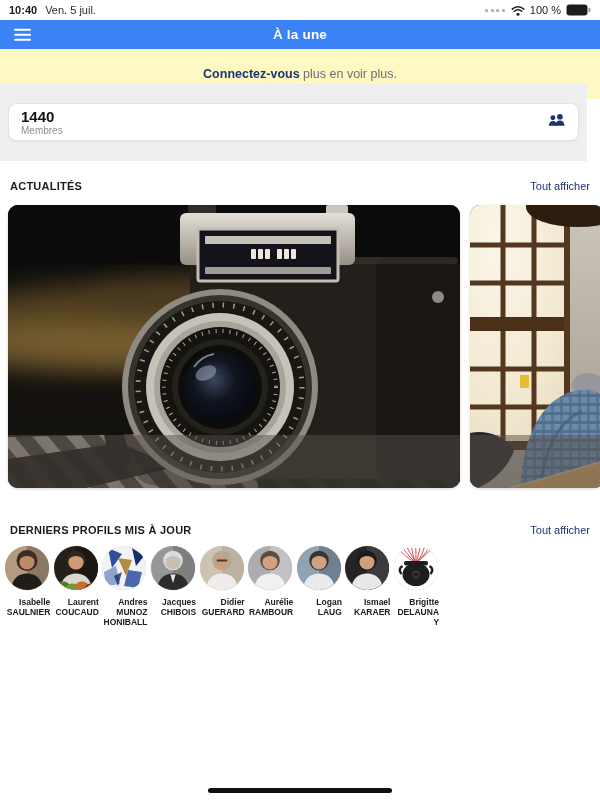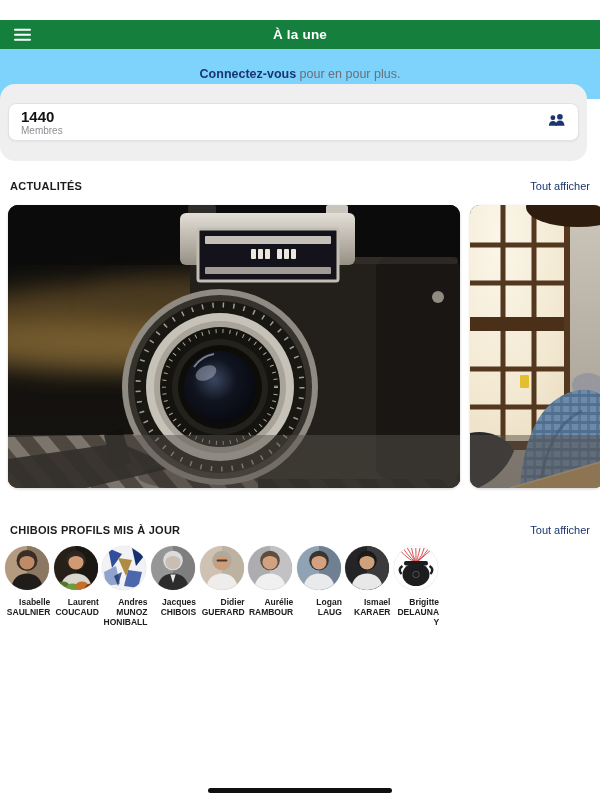--- a/index.html
+++ b/index.html
@@ -10,35 +10,35 @@
   .statusbar{position:absolute;top:0;left:0;right:0;height:20px;display:flex;
              justify-content:space-between;align-items:center;padding:0 9px;box-sizing:border-box;}
   .sb-left{display:flex;gap:8px;font-size:11px;color:#1c1c1e;align-items:center;}
   .sb-time{font-weight:700;}
   .sb-date{font-weight:400;color:#2c2c2e;}
   .sb-right{display:flex;align-items:center;gap:5px;font-size:11px;color:#1c1c1e;}
   .sb-dots{display:flex;gap:2.5px;align-items:center;margin-right:1px;}
   .sb-dots i{width:3px;height:3px;border-radius:50%;background:#a6a6ab;display:block;}
 
   
-  .appbar{position:absolute;top:20px;left:0;right:0;height:29px;background:#15803d;}
+  .appbar{position:absolute;top:20px;left:0;right:0;height:29px;background:#3b82f6;}
   .hamburger{position:absolute;left:12px;top:50%;transform:translateY(-50%);
              display:flex;flex-direction:column;gap:3px;cursor:pointer;padding:2px;}
   .hamburger span{display:block;width:17px;height:2.2px;background:#fff;border-radius:1px;}
   .appbar-title{position:absolute;left:0;right:0;top:0;bottom:0;display:flex;align-items:center;
                 justify-content:center;color:#fff;font-size:13.5px;font-weight:700;letter-spacing:.2px;}
 
   
   .login-banner{position:absolute;top:49px;left:0;right:0;height:50px;display:flex;
-                align-items:center;justify-content:center;font-size:12.5px;background:#7dd3fc;}
+                align-items:center;justify-content:center;font-size:12.5px;background:#fef9c3;}
   .login-link{color:#1b3570;font-weight:700;cursor:pointer;}
   .login-suffix{color:#6e6e73;white-space:pre;}
 
   
-  .stats-band{position:absolute;top:84px;left:0;right:13px;height:77px;background:#efefef;border-radius:15px;}
+  .stats-band{position:absolute;top:84px;left:0;right:13px;height:77px;background:#efefef;}
   .stats-card{position:absolute;left:8px;right:8px;top:19px;height:38px;background:#fff;
               border:1px solid #e2e2e4;border-radius:8px;box-shadow:0 1px 2px rgba(0,0,0,.05);
               box-sizing:border-box;padding:4px 12px;cursor:pointer;}
   .stats-value{font-size:15px;font-weight:700;color:#121214;line-height:17px;}
   .stats-label{font-size:10px;color:#8e8e93;line-height:11px;}
   .stats-icon{position:absolute;right:13px;top:9px;width:17px;height:14px;}
 
   
   .section-head{position:absolute;left:10px;right:10px;display:flex;justify-content:space-between;
                 align-items:baseline;}
@@ -66,33 +66,57 @@
 
   
   .home-indicator{position:absolute;bottom:7px;left:50%;transform:translateX(-50%);
                   width:184px;height:5px;border-radius:3px;background:#101010;cursor:grab;}
 </style>
 </head>
 <body>
 
 <div class="screen">
 
+  <div class="statusbar">
+    <div class="sb-left">
+      <span class="sb-time">10:40</span>
+      <span class="sb-date">Ven. 5 juil.</span>
+    </div>
+    <div class="sb-right">
+      <span class="sb-dots">
+          <i></i>
+          <i></i>
+          <i></i>
+          <i></i>
+        </span>
+      <svg width="14" height="11" viewBox="0 0 14 11">
+        <path d="M1.2 4.1 a8.4 8.4 0 0 1 11.6 0" stroke="#1c1c1e" stroke-width="1.5" fill="none" stroke-linecap="round"></path>
+        <path d="M3.3 6.3 a5.3 5.3 0 0 1 7.4 0" stroke="#1c1c1e" stroke-width="1.5" fill="none" stroke-linecap="round"></path>
+        <circle cx="7" cy="9.2" r="1.5" fill="#1c1c1e"></circle>
+      </svg>
+      <span>100 %</span>
+      <svg width="25" height="12" viewBox="0 0 25 12">
+        <rect x="0.5" y="0.5" width="21" height="11" rx="3" fill="#1c1c1e"></rect>
+        <rect x="22.5" y="3.8" width="2" height="4.4" rx="1" fill="#1c1c1e" opacity="0.45"></rect>
+      </svg>
+    </div>
+  </div>
 
   <div class="appbar">
     <div class="hamburger">
         <span></span>
         <span></span>
         <span></span>
       </div>
     <div class="appbar-title">À la une</div>
   </div>
 
   <div class="login-banner">
     <span class="login-link">Connectez-vous</span>
-      <span class="login-suffix"> pour en pour plus.</span>
+      <span class="login-suffix"> plus en voir plus.</span>
   </div>
 
   <div class="stats-band">
     <div class="stats-card">
       <div class="stats-value">1440</div>
       <div class="stats-label">Membres</div>
       <svg class="stats-icon" viewBox="0 0 18 14" fill="#1b3570">
         <circle cx="5.2" cy="4.6" r="2.6"></circle>
         <path d="M0.8 13 q0.5 -5 4.4 -5 q4 0 4.4 5 Z"></path>
         <circle cx="12.6" cy="3.6" r="3"></circle>
@@ -220,21 +244,21 @@
         <path d="M50,283 C54,228 72,198 98,188 C116,181 129,186 134,193 L134,283 Z" fill="url(#plaid)"></path>
         <path d="M70,283 C75,242 90,216 112,206" stroke="#3f5a76" stroke-width="3" fill="none" opacity="0.6"></path>
         <path d="M40,283 L134,256 L134,283 Z" fill="#c49a5e"></path>
         <path d="M40,283 L134,256" stroke="#e0c084" stroke-width="1.5" opacity="0.8"></path>
         <rect y="230" width="134" height="53" fill="#555049" opacity="0.5"></rect>
       </svg>
     </div>
   </div>
 
   <div class="section-head" id="profiles-head">
-    <span class="section-title">CHIBOIS PROFILS MIS À JOUR</span>
+    <span class="section-title">DERNIERS PROFILS MIS À JOUR</span>
     <span class="section-action">Tout afficher</span>
   </div>
 
   <div class="avatar-row">
     <div class="profile-item">
       <div class="avatar">
           <svg xmlns="http://www.w3.org/2000/svg" viewBox="0 0 44 44">
             <rect width="44" height="44" fill="#b49a7e"></rect>
             <rect x="22" width="22" height="44" fill="#8a7862"></rect>
             <circle cx="22" cy="14.5" r="10.5" fill="#392d26"></circle>

